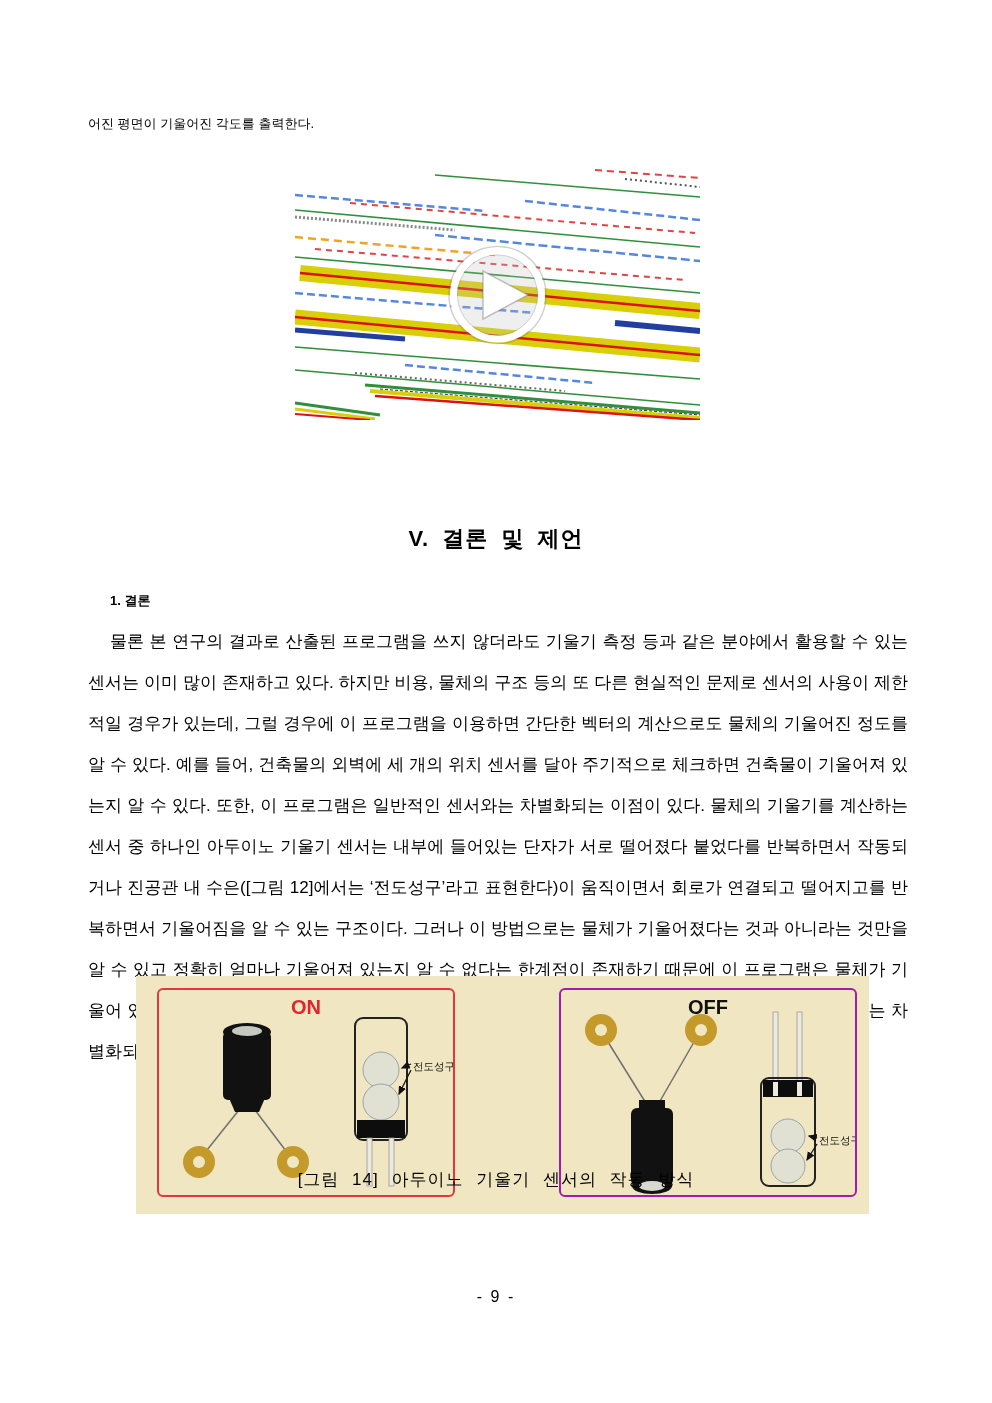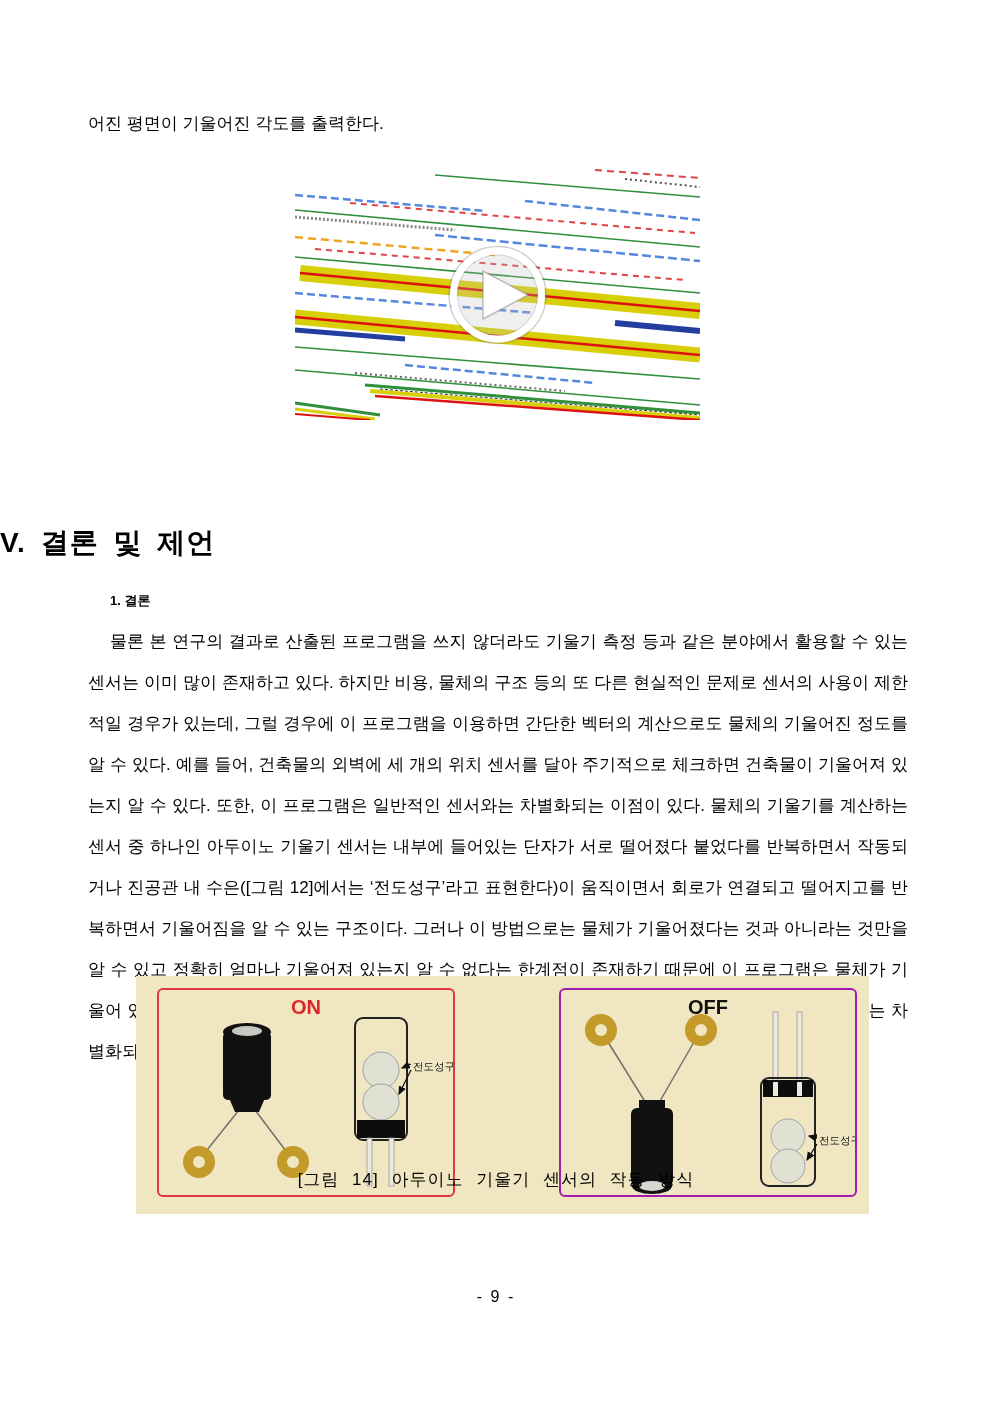--- a/index.html
+++ b/index.html
@@ -6,37 +6,37 @@
   .page{
     position:relative;
     width:992px;height:1403px;
     background:#ffffff;
     font-family:"Liberation Sans","DejaVu Sans",sans-serif;
     color:#000;
     overflow:hidden;
   }
   .intro-text{
     position:absolute;left:88px;top:112px;width:820px;
-    font-size:17px;line-height:24px;
+    font-size:13px;line-height:24px;
   }
   .video-thumb{
     position:absolute;left:295px;top:165px;width:405px;height:255px;
     background:#ffffff;cursor:pointer;
   }
   .video-thumb svg{display:block;}
   .caption{
     position:absolute;left:0;width:100%;
     text-align:center;font-size:17px;
     letter-spacing:1px;word-spacing:7px;
   }
   .caption-13{top:429px;}
   .caption-14{top:1168px;}
   .section-heading{
     position:absolute;left:0;top:524px;width:100%;
-    font-size:28px;font-weight:bold;
+    text-align:center;font-size:22px;font-weight:bold;
     word-spacing:6px;letter-spacing:1px;
   }
   .sub-heading{
     position:absolute;left:110px;top:592px;
     font-size:13px;font-weight:bold;
   }
   .body-paragraph{
     position:absolute;left:88px;top:621px;width:820px;
     font-size:17px;line-height:41px;
     text-align:justify;text-justify:inter-word;

